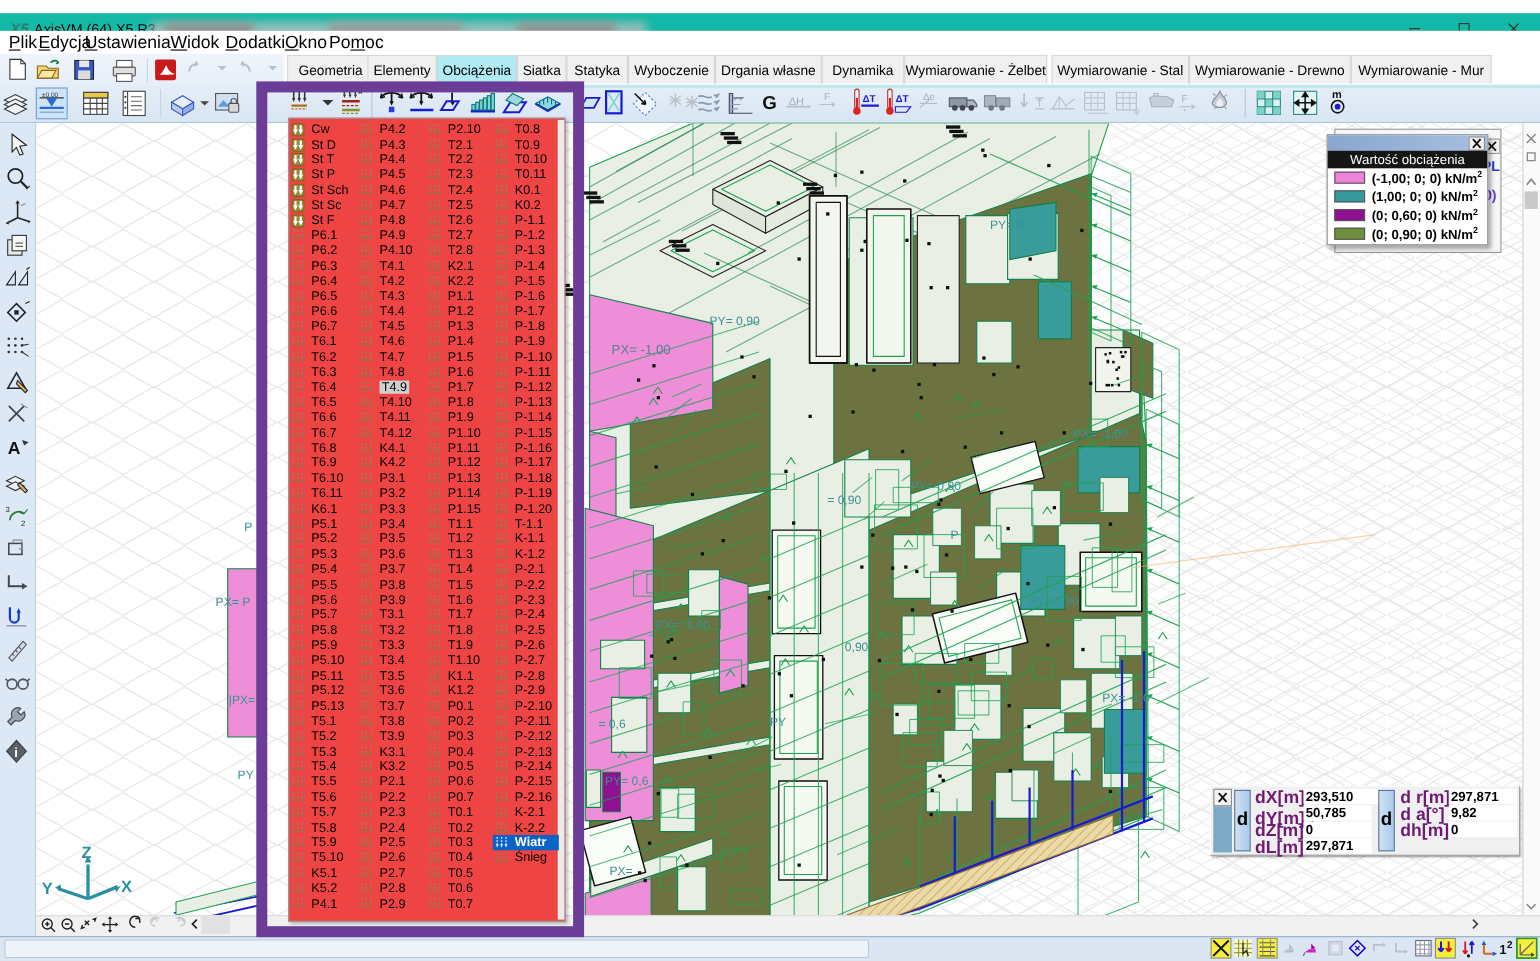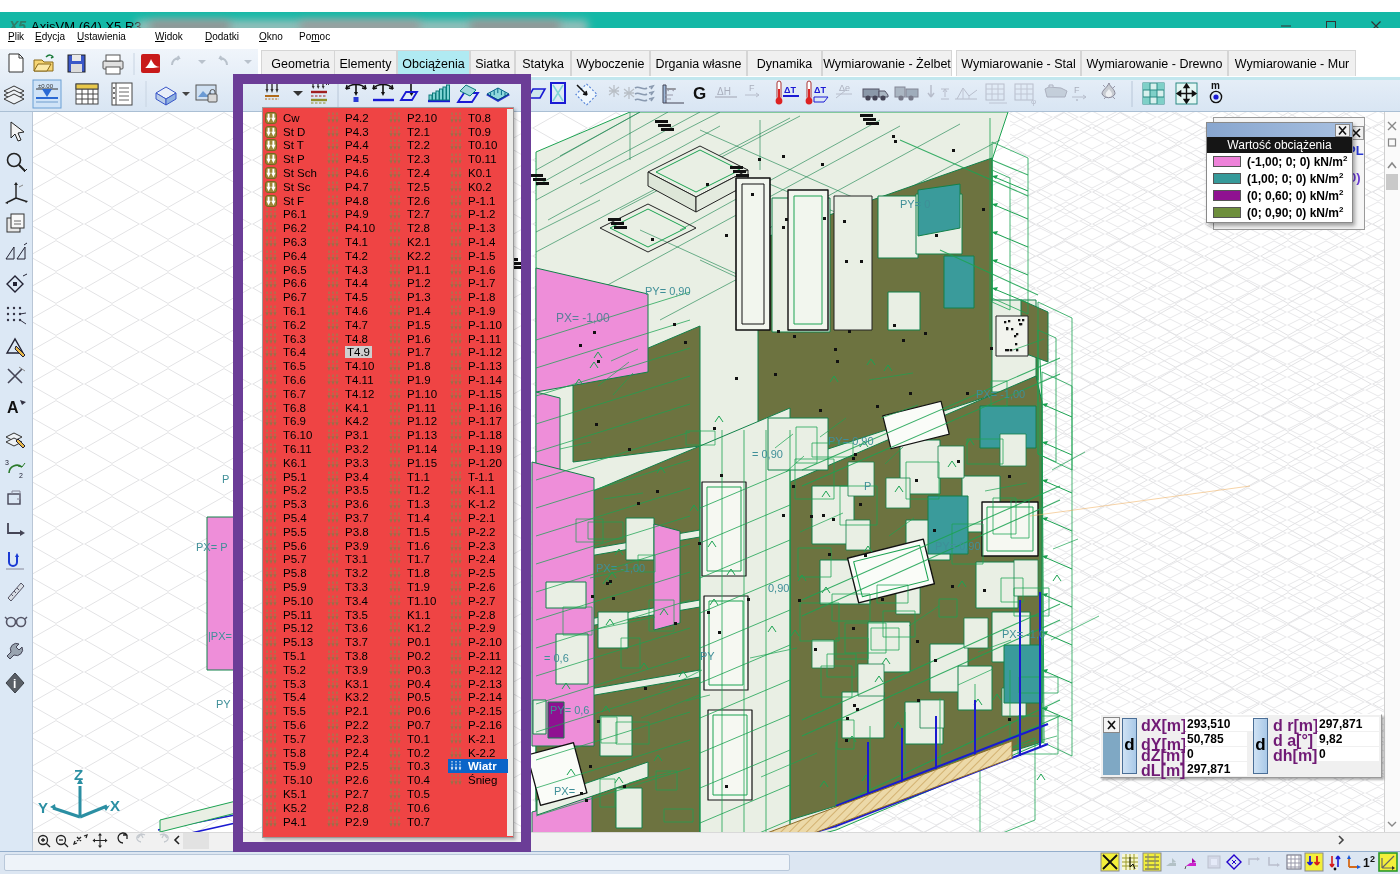--- a/index.html
+++ b/index.html
@@ -1,19 +1,19 @@
 <!DOCTYPE html>
 <html><head><meta charset="utf-8">
 <style>
 *{margin:0;padding:0;box-sizing:border-box}
 html,body{width:1400px;height:874px;overflow:hidden;font-family:"Liberation Sans",sans-serif;background:#fff}
 .abs{position:absolute}
 #titlebar{left:0;top:12px;width:1400px;height:28px;background:#14b8a6}
 #menubar{left:0;top:28px;width:1400px;height:21px;background:#fff}
-.menuitem{position:absolute;top:3px;font-size:10px;color:#000}
+.menuitem{position:absolute;top:3px;font-size:16px;color:#000}
 .menuitem u{text-decoration:underline}
 #toolrow{left:0;top:49px;width:1400px;height:63px;background:linear-gradient(#f0f5fb,#d8e5f3)}
 #tb2line{left:0;top:111px;width:1400px;height:1px;background:#aabfd4}
 .tab{position:absolute;top:1px;height:26px;background:#f0f0f0;border:1px solid #d5d5d5;border-bottom:none;font-size:12.5px;color:#000;display:flex;align-items:center;justify-content:center;white-space:nowrap;overflow:hidden}
 .tabact{background:#b0eaf2}
 #lefttb{left:0;top:112px;width:33px;height:739px;background:#dce8f5;border-right:1px solid #b9c6d6}
 #viewport{left:33px;top:112px;width:1351px;height:720px;background:#fff;overflow:hidden}
 #rstrip{left:1384px;top:112px;width:16px;height:720px;background:#fafafa;border-left:1px solid #cfcfcf}
 #navstrip{left:33px;top:832px;width:1367px;height:19px;background:#f1f1f1;border-top:1px solid #d9d9d9}
 #statusbar{left:0;top:851px;width:1400px;height:23px;background:#dce6f2;border-top:1px solid #94aecc}

